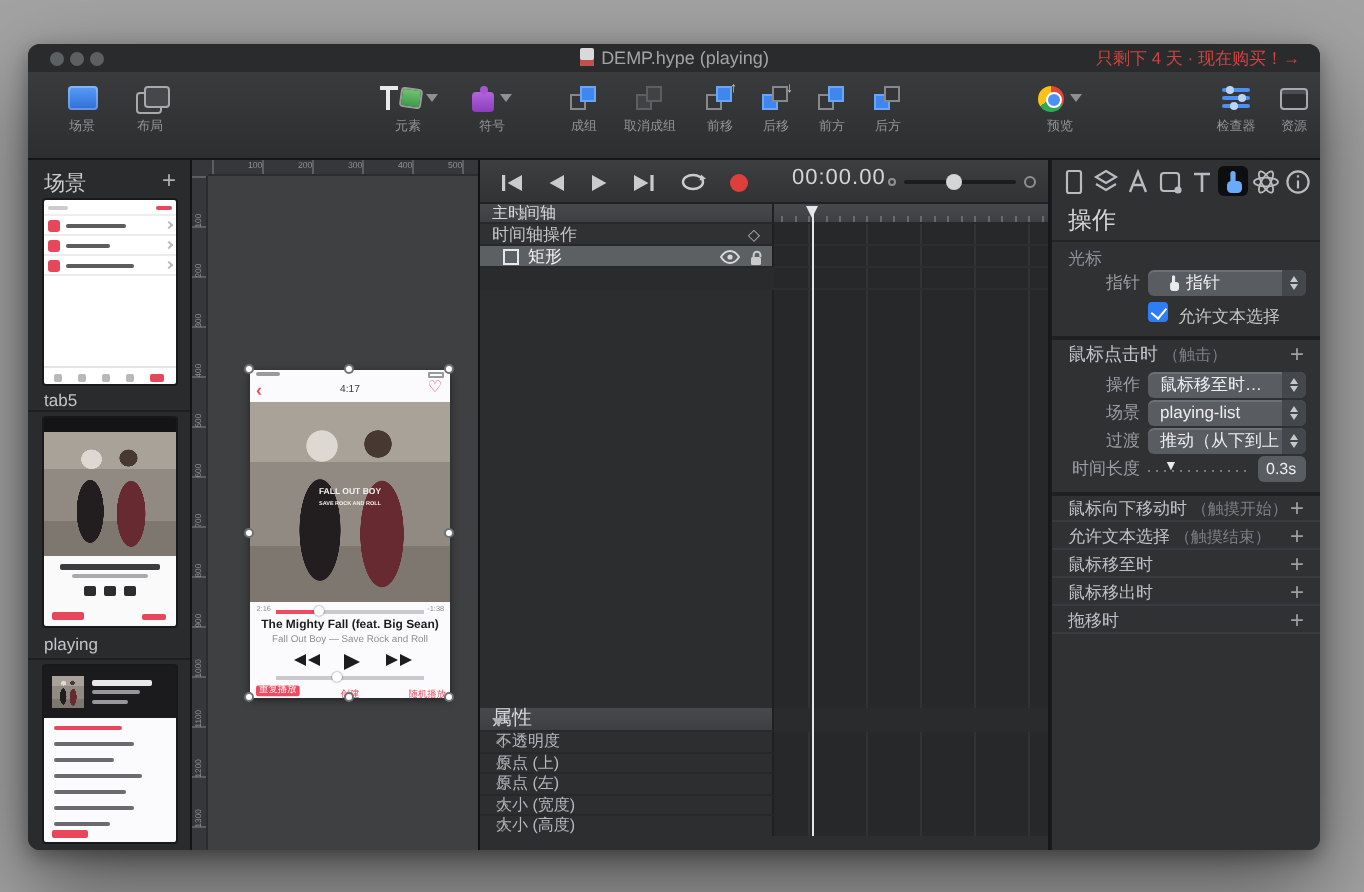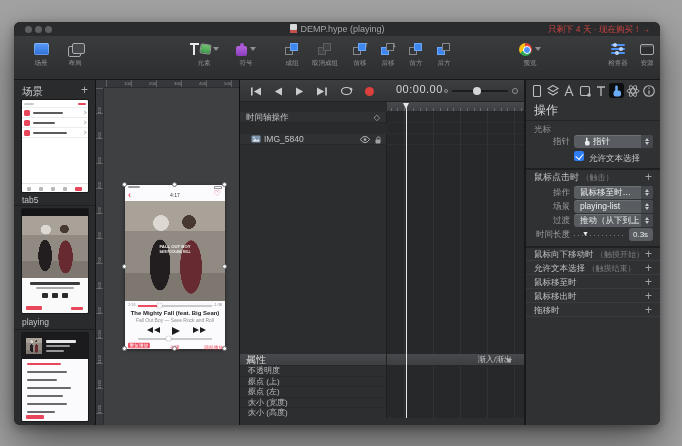--- a/index.html
+++ b/index.html
@@ -475,60 +475,58 @@
         <span class="tl-time">00:00.00</span>
         <div class="zslider">
           <span class="zs-dot-s"></span>
           <span class="zs-track">
                 <span class="zs-knob"></span>
               </span>
           <span class="zs-dot-l"></span>
         </div>
       </div>
 
+      <div class="tl-headrow">
+        <span>主时间轴</span>
+        <span class="stepper"></span>
+      </div>
       <div class="tick-strip"></div>
 
       <div class="lrow" style="top:32px">
         <span class="nm0">时间轴操作</span>
         <span class="dia">◇</span>
       </div>
-      <div class="lrow" style="top:54px">
+      <div class="lrow sel" style="top:43px">
         <span class="lic">
-              <svg width="10" height="8" viewBox="0 0 10 8">
-                <rect x=".5" y=".5" width="9" height="7" rx="1" fill="#7c94ac"></rect>
-                <path d="M1.5 6.5 4 3.5l2 2 1.5-1.5 1 2.5z" fill="#dfe5ea"></path>
-                <circle cx="3" cy="2.5" r=".8" fill="#e8ecef"></circle>
-              </svg>
-            </span>
-        <span class="nm">IMG_5840</span>
+              <svg width="9" height="9" viewBox="0 0 9 9">
+                <rect x="1" y="1" width="7" height="7" fill="none" stroke="#e6e8ea"></rect>
+              </svg>
+            </span>
+        <span class="nm">矩形</span>
         <span class="eye">
               <svg width="10" height="7" viewBox="0 0 10 7">
-                <path d="M.5 3.5C2 1 4 .5 5 .5s3 .5 4.5 3C8 6 6 6.5 5 6.5S2 6 .5 3.5z" fill="none" stroke="#b4b6b8"></path>
-                <circle cx="5" cy="3.5" r="1.3" fill="#b4b6b8"></circle>
+                <path d="M.5 3.5C2 1 4 .5 5 .5s3 .5 4.5 3C8 6 6 6.5 5 6.5S2 6 .5 3.5z" fill="none" stroke="#d6d8da"></path>
+                <circle cx="5" cy="3.5" r="1.3" fill="#d6d8da"></circle>
               </svg>
             </span>
         <span class="lock">
               <svg width="8" height="8" viewBox="0 0 8 8">
-                <rect x="1.5" y="3.5" width="5" height="4" rx=".8" fill="#9fa2a4"></rect>
-                <path d="M2.8 3.5V2.6a1.7 1.7 0 0 1 3.4 0v.9" fill="none" stroke="#9fa2a4"></path>
+                <rect x="1.5" y="3.5" width="5" height="4" rx=".8" fill="#c9cbcd"></rect>
+                <path d="M2.8 3.5V2.6a1.7 1.7 0 0 1 3.4 0v.9" fill="none" stroke="#c9cbcd"></path>
               </svg>
             </span>
       </div>
       <div style="position:absolute;left:0;width:147px;top:65px;bottom:71px;background:#2b2d2f;border-right:1px solid #1e2022"></div>
 
       <div class="track-top">
             <div class="track-rows"></div>
           </div>
 
       <div class="props-head">
         <span>属性</span>
-        <span class="cdown"></span>
-      </div>
-      <div class="ease-head">
-        <span>渐入/渐出</span>
         <span class="cdown"></span>
       </div>
 
       <div class="prow" style="bottom:48.5px">
         <span>不透明度</span>
         <span class="dia">◇</span>
       </div>
       <div class="prow" style="bottom:38px">
         <span>原点 (上)</span>
         <span class="pen">↖</span>

